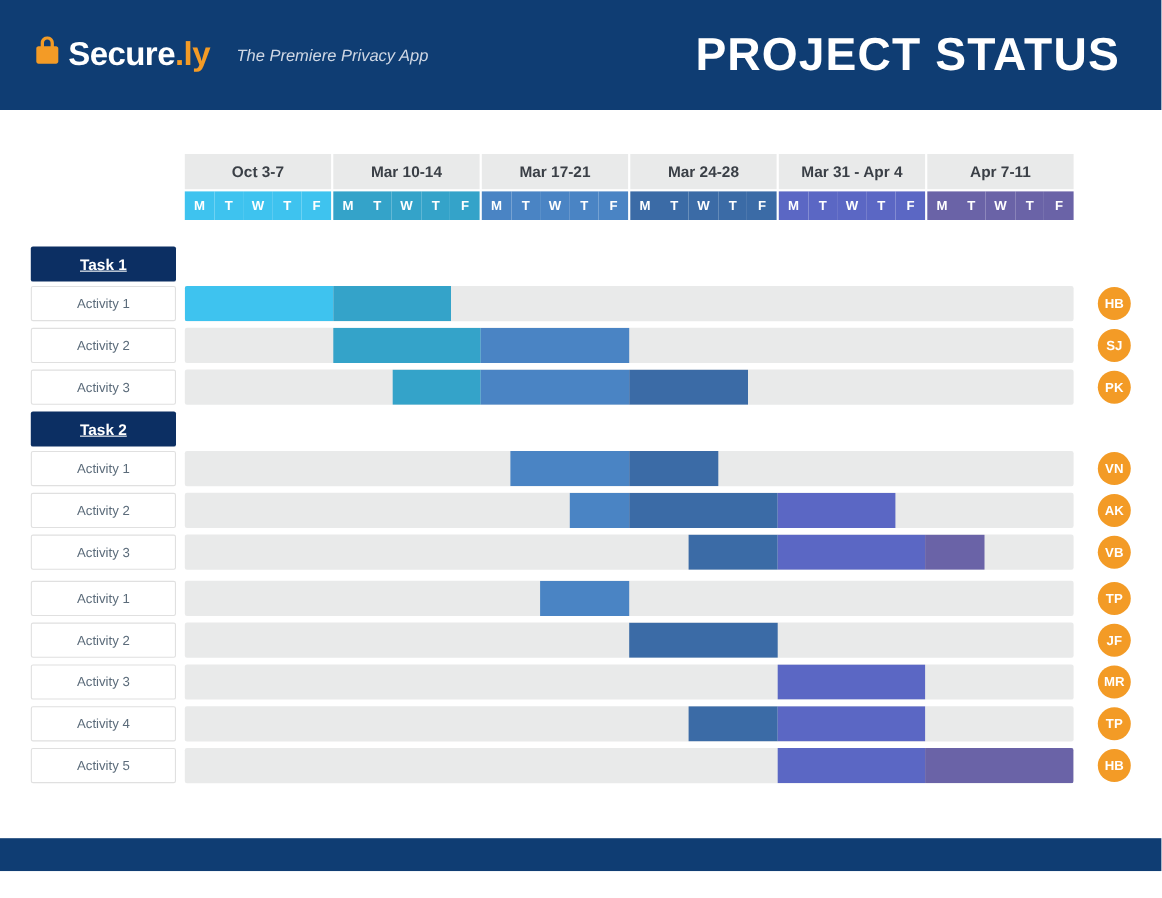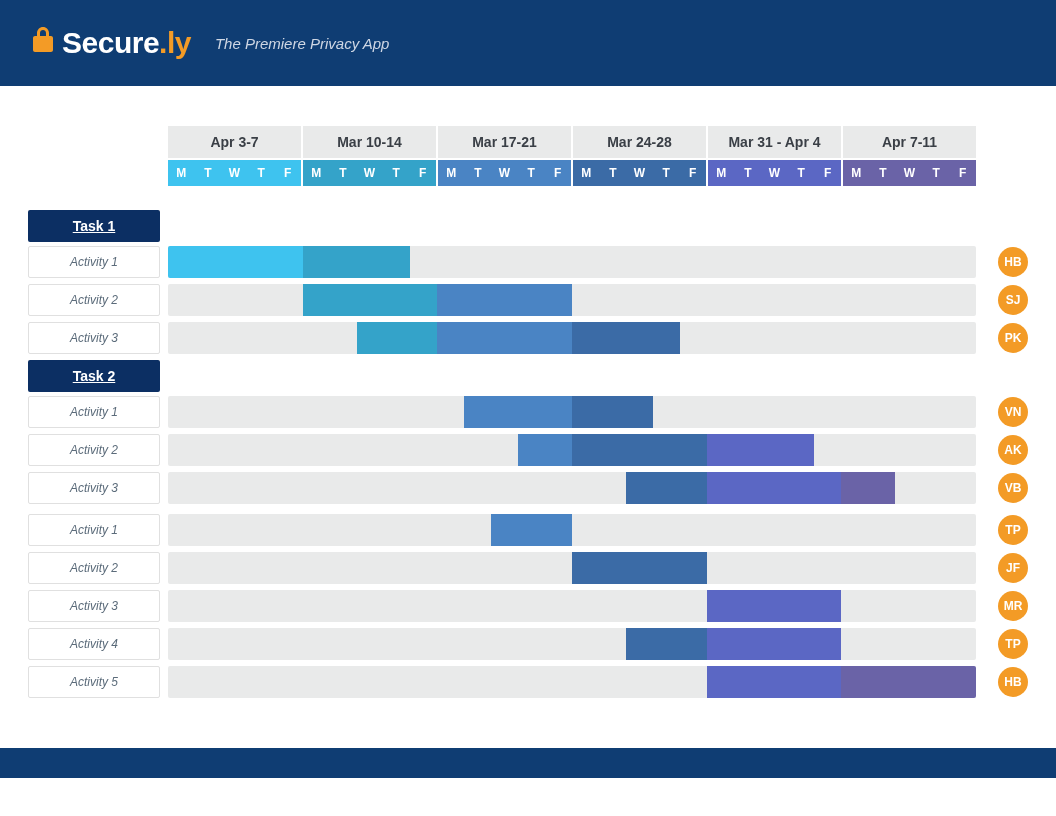--- a/index.html
+++ b/index.html
@@ -119,21 +119,20 @@
   .task-header-gap {
     grid-column: 2 / 4;
   }
 
   
   .activity-label {
     grid-column: 1 / 2;
     background: #fff;
     border: 1px solid var(--label-border);
     text-align: center;
-    font-style: italic;
     font-size: 12px;
     color: var(--label-text);
     padding: 8px 0;
     border-radius: 2px;
   }
   .activity-track {
     grid-column: 2 / 3;
     background: var(--grey-row);
     height: 32px;
     border-radius: 2px;
@@ -186,28 +185,29 @@
           <svg width="22" height="26" viewBox="0 0 22 26">
             <path d="M11 0c-3.3 0-6 2.7-6 6v3H3c-1.1 0-2 .9-2 2v12c0 1.1.9 2 2 2h16c1.1 0 2-.9 2-2V11c0-1.1-.9-2-2-2h-2V6c0-3.3-2.7-6-6-6zm0 3c1.7 0 3 1.3 3 3v3H8V6c0-1.7 1.3-3 3-3z" fill="#f39b26"></path>
           </svg>
         </span>
         <span>
           <span>Secure</span><span class="dot-ly">.ly</span>
         </span>
       </div>
       <span class="brand-tagline">The Premiere Privacy App</span>
     </div>
+    <div class="page-title">PROJECT STATUS</div>
   </div>
 
   <div class="content">
     <div class="chart" id="chart">
 
     <div class="left-spacer"></div>
         <div class="weeks-header">
-          <div class="week-box">Apr 3-7</div>
+          <div class="week-box">Oct 3-7</div>
           <div class="week-box">Mar 10-14</div>
           <div class="week-box">Mar 17-21</div>
           <div class="week-box">Mar 24-28</div>
           <div class="week-box">Mar 31 - Apr 4</div>
           <div class="week-box">Apr 7-11</div>
         </div>
         <div class="left-spacer"></div>
         <div class="left-spacer"></div>
         <div class="days-header">
           <div class="week-days">

